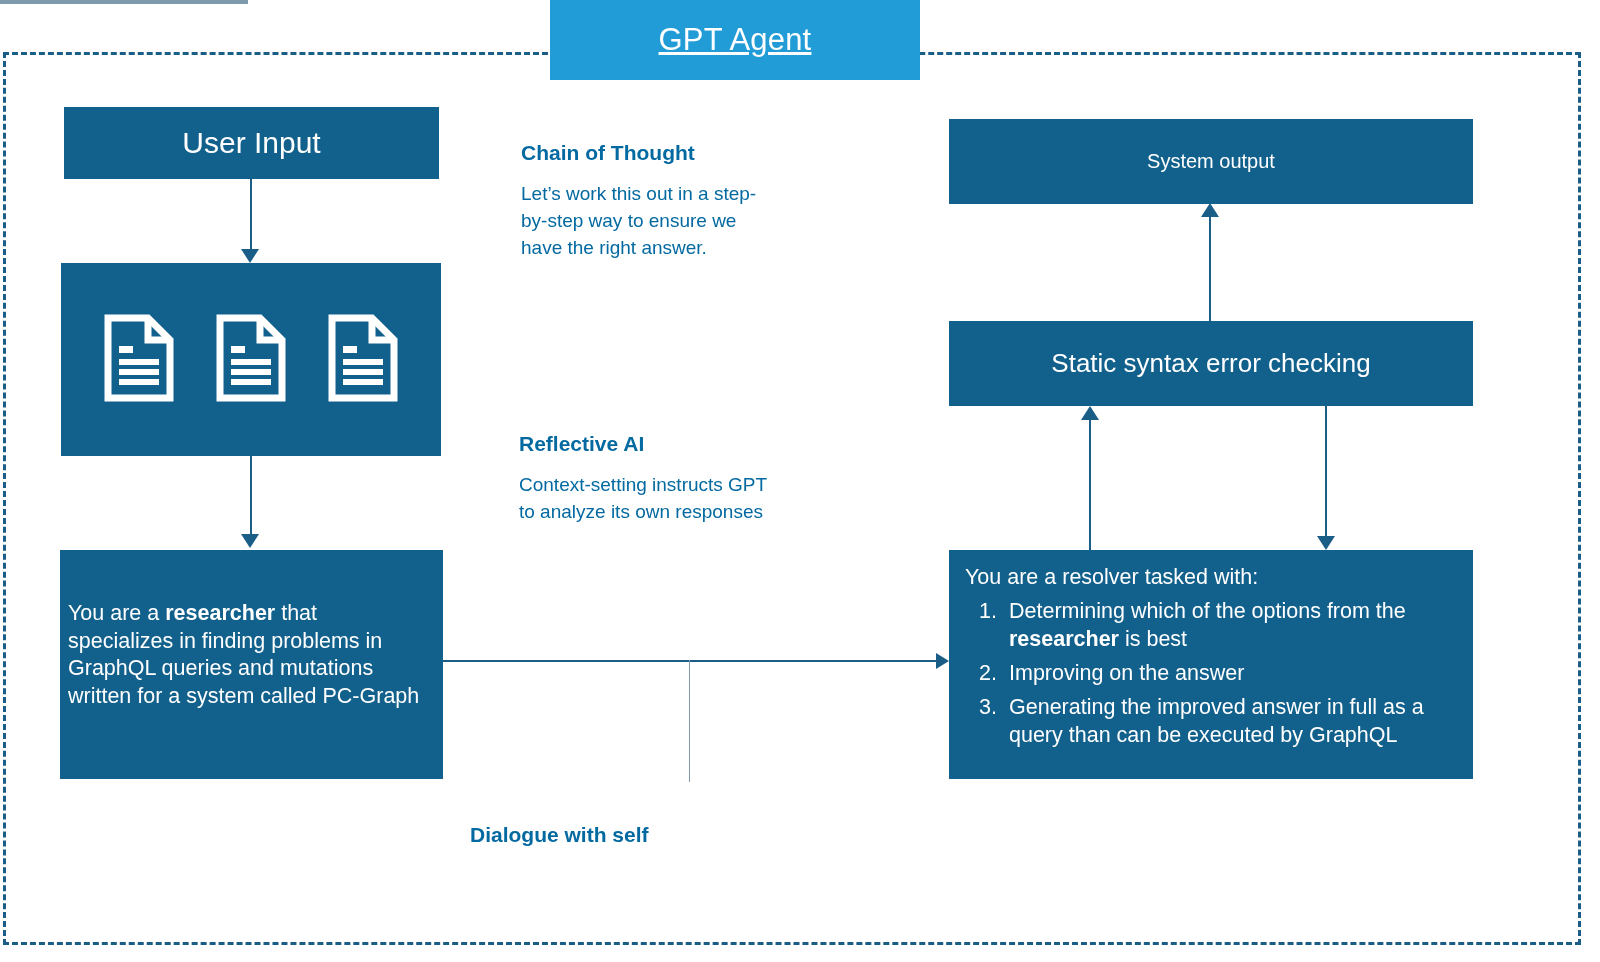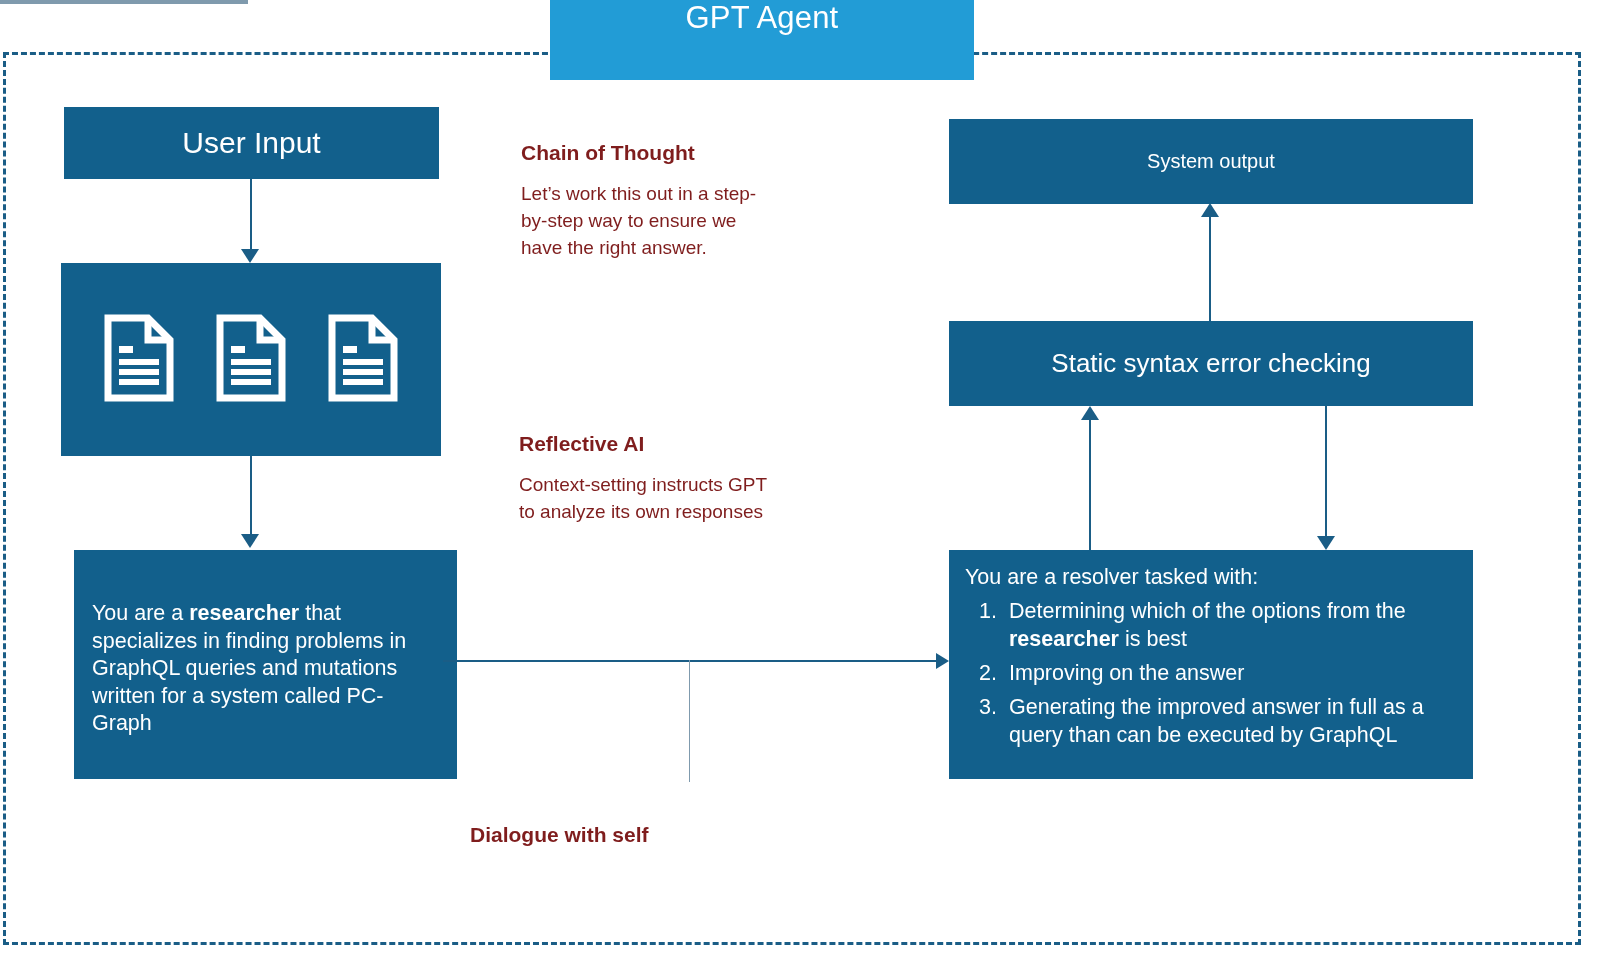--- a/index.html
+++ b/index.html
@@ -27,28 +27,30 @@
     height: 893px;
     border: 3px dashed #1a5d86;
     box-sizing: border-box;
   }
 
   
   .agent-header {
     position: absolute;
     left: 550px;
     top: 0px;
-    width: 424px;
+    width: 370px;
     height: 80px;
     background: #229CD6;
     color: #ffffff;
     display: flex;
+    align-items: center;
     justify-content: center;
     font-size: 31px;
     letter-spacing: 0.2px;
+    text-decoration: underline;
   }
 
   
   .nbox {
     position: absolute;
     background: #12608C;
     color: #ffffff;
     box-sizing: border-box;
   }
   .nbox.center {
@@ -60,24 +62,23 @@
 
   #box-user-input {
     left: 64px; top: 107px; width: 375px; height: 72px;
     font-size: 30px;
   }
   #box-docs {
     left: 61px; top: 263px; width: 380px; height: 193px;
   }
   #box-researcher {
     left: 60px; top: 550px; width: 383px; height: 229px;
-    padding: 50px 18px 0 18px;
+    padding: 50px 18px 0 8px;
     font-size: 21.5px;
     line-height: 1.28;
-    margin-left: 14px;
   }
   #box-system-output {
     left: 949px; top: 119px; width: 524px; height: 85px;
     font-size: 20px;
   }
   #box-syntax-check {
     left: 949px; top: 321px; width: 524px; height: 85px;
     font-size: 26px;
   }
   #box-resolver {
@@ -106,21 +107,21 @@
     display: flex;
     align-items: center;
     justify-content: space-around;
     padding: 0 22px;
     box-sizing: border-box;
   }
 
   
   .annot {
     position: absolute;
-    color: #7f1d1d;
+    color: #0369a1;
   }
   .annot .annot-title {
     font-weight: bold;
     font-size: 21px;
     margin-bottom: 16px;
   }
   .annot .annot-body {
     font-size: 19px;
     line-height: 1.42;
   }

